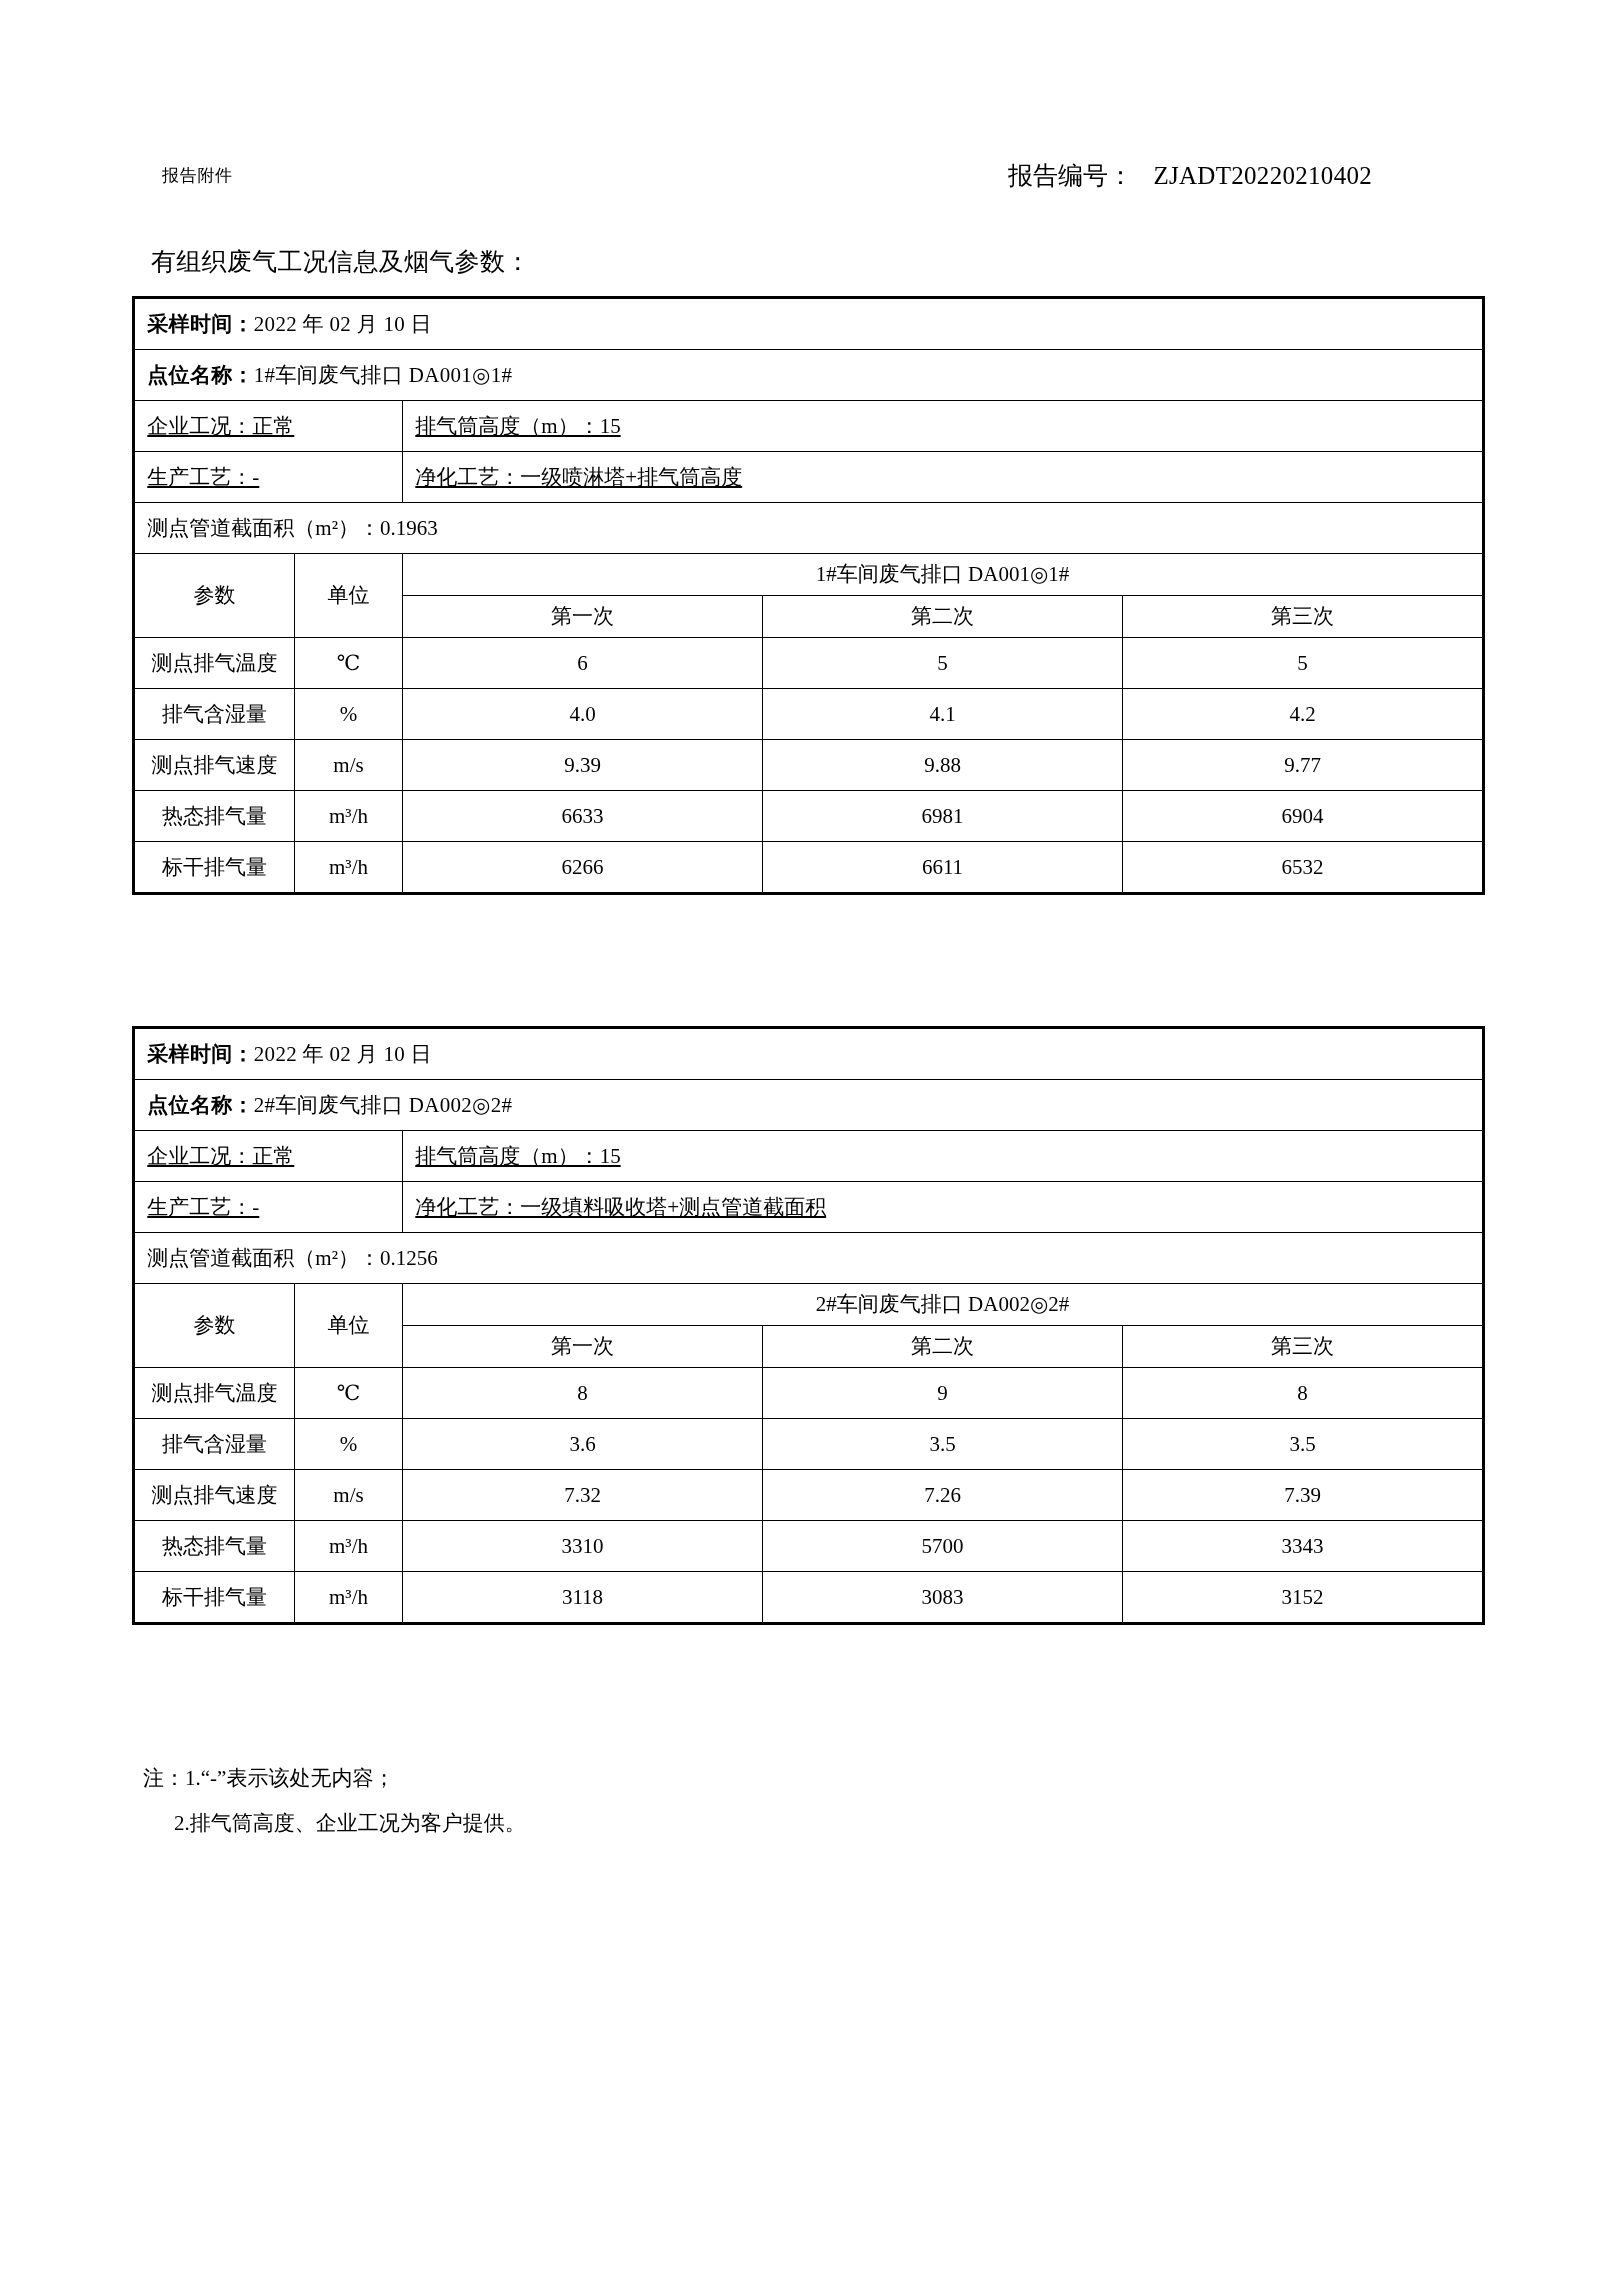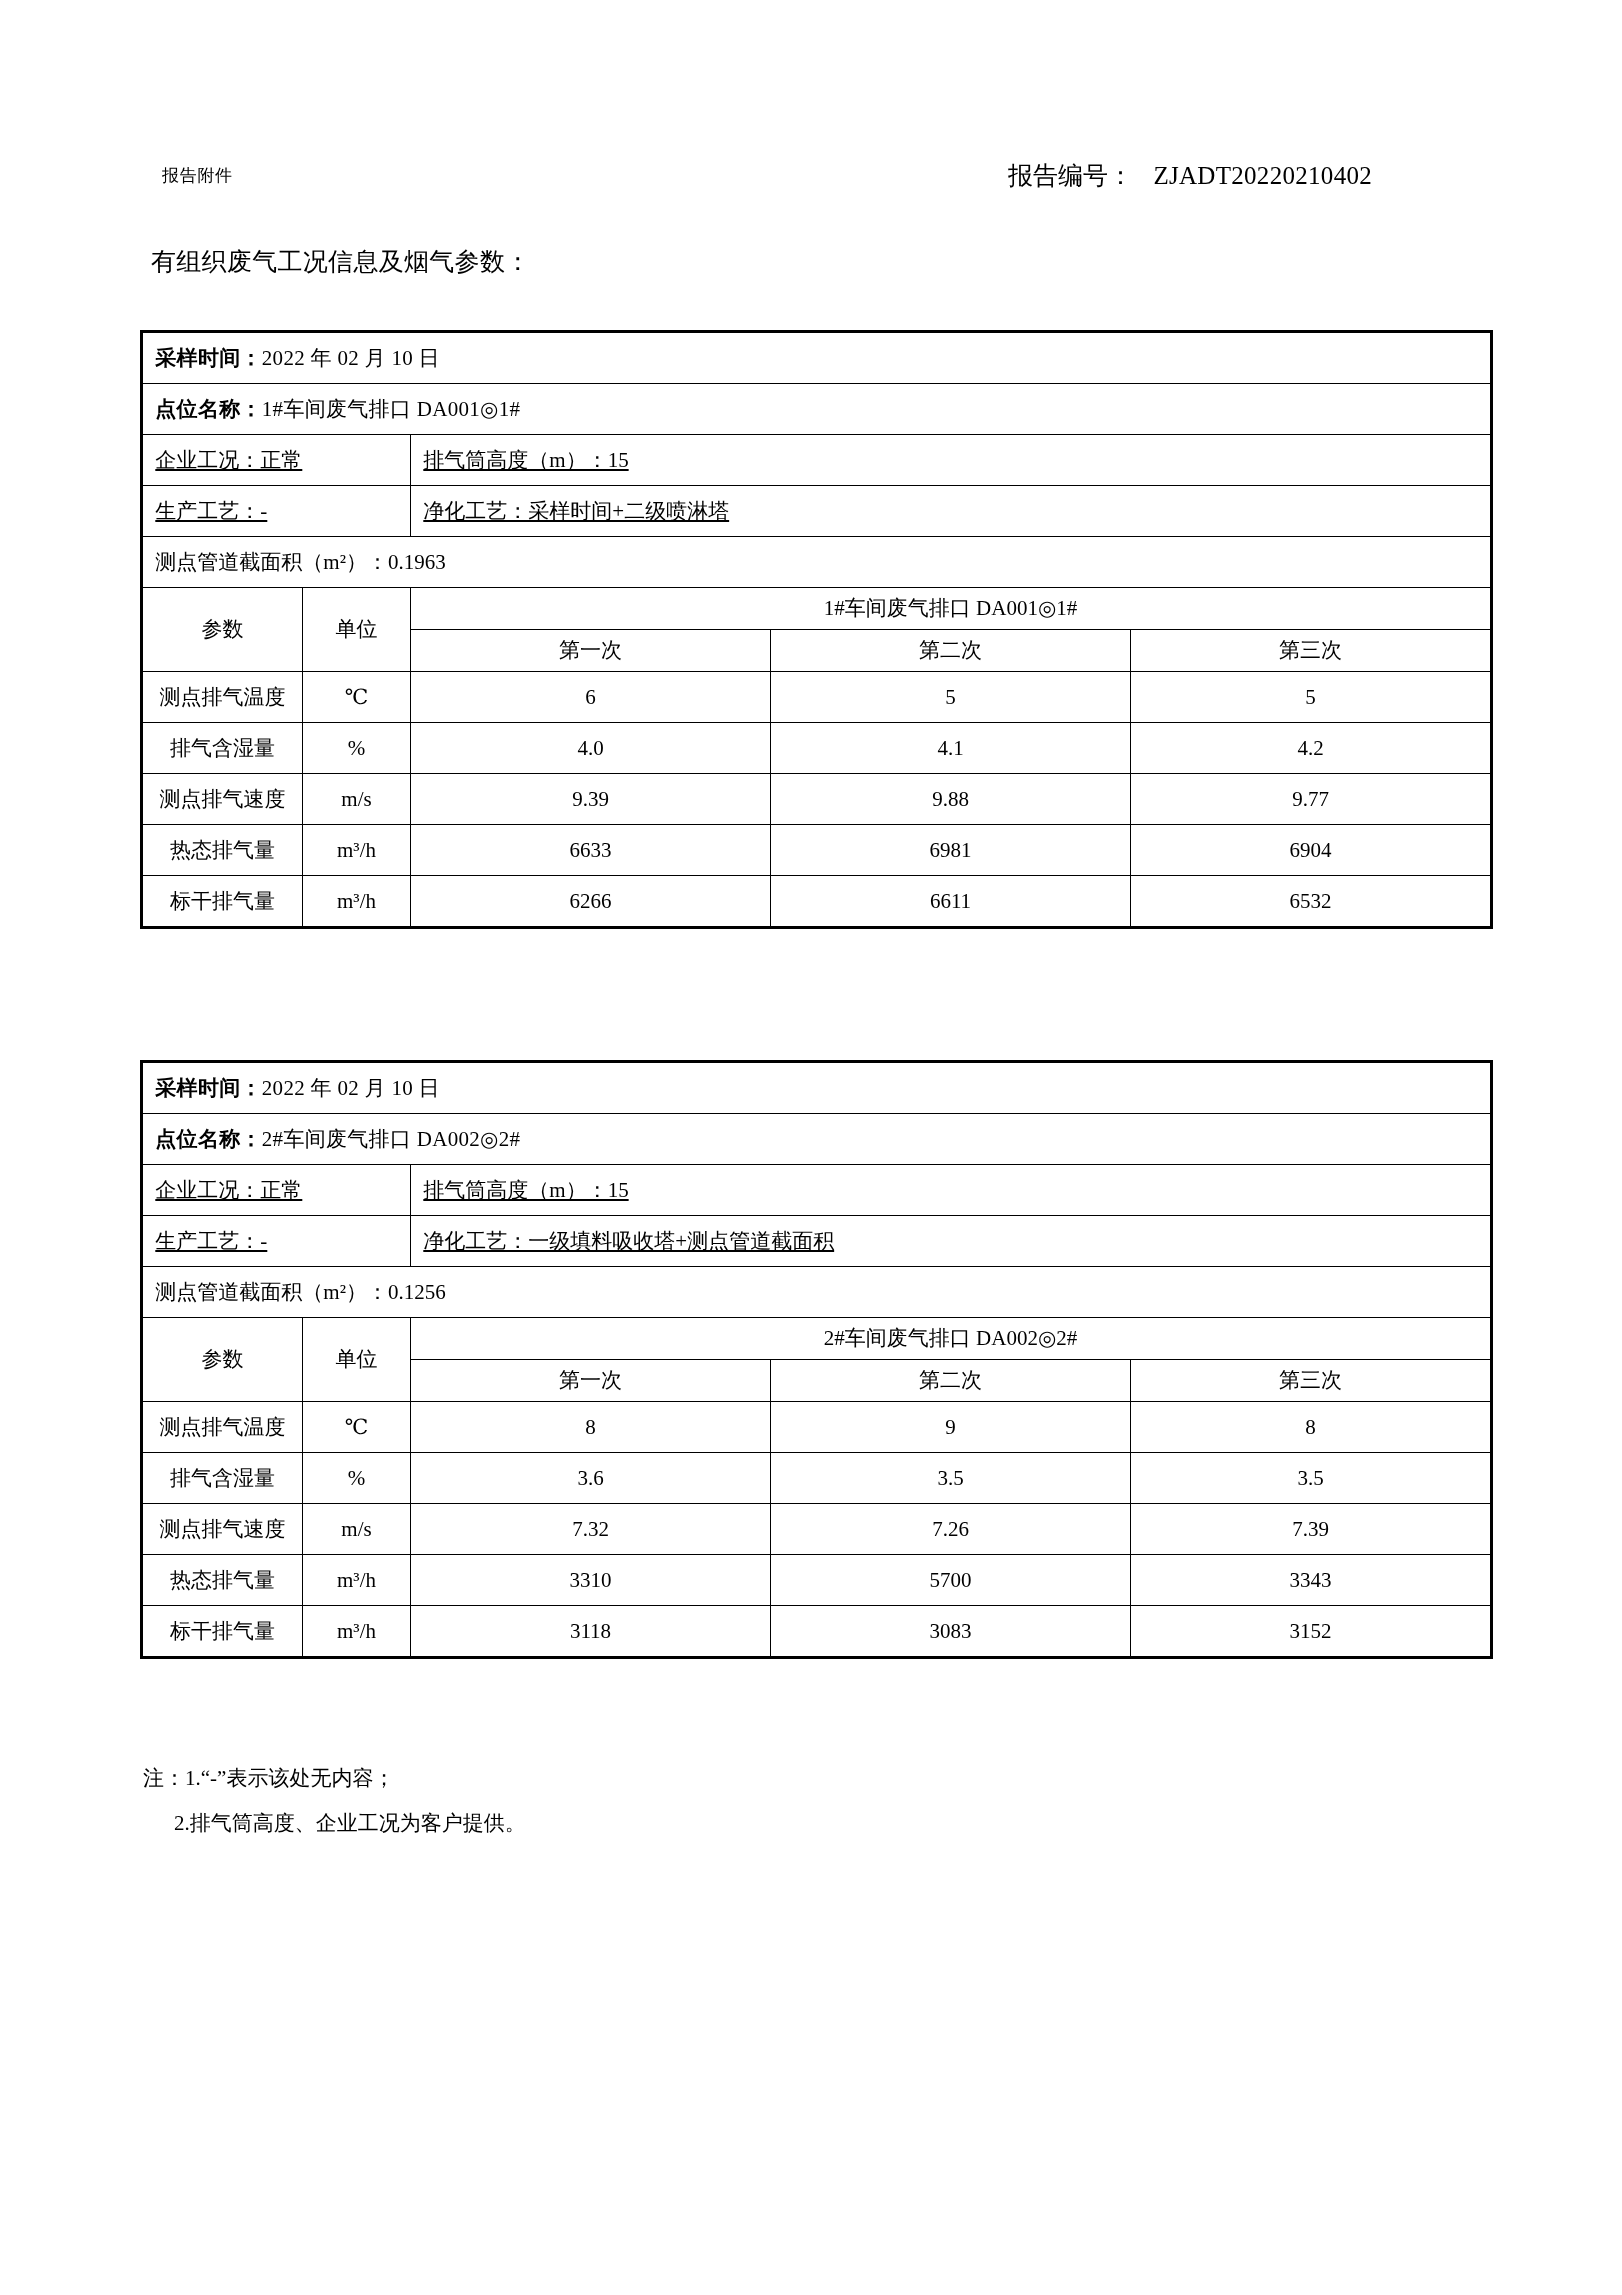--- a/index.html
+++ b/index.html
@@ -55,27 +55,26 @@
     left: 151px;
     top: 245px;
     font-size: 25px;
     line-height: 33px;
     letter-spacing: 0.3px;
   }
 
   
   .info-table {
     position: absolute;
-    left: 140px;
+    left: 132px;
     width: 1352px;
     border-collapse: collapse;
     table-layout: fixed;
     border: 3.4px solid #000;
     background: #fff;
-    margin-top: 34px;
   }
   #table-1 { top: 296px; }
   #table-2 { top: 1026px; }
 
   .info-table td {
     border: 1.4px solid #000;
     padding: 0 12.3px;
     font-size: 21px;
     line-height: 27px;
     vertical-align: middle;
@@ -151,21 +150,21 @@
         <td class="full-row" colspan="5">
           <span class="bold-label">点位名称：</span><span class="reg-text">1#车间废气排口 DA001◎1#</span>
         </td>
       </tr>
       <tr>
         <td class="label-cell" colspan="2">企业工况：正常</td>
         <td class="label-cell" colspan="3">排气筒高度（m）：15</td>
       </tr>
       <tr>
         <td class="label-cell" colspan="2">生产工艺：-</td>
-        <td class="label-cell" colspan="3">净化工艺：采样时间+二级喷淋塔</td>
+        <td class="label-cell" colspan="3">净化工艺：一级喷淋塔+排气筒高度</td>
       </tr>
       <tr>
         <td class="full-row" colspan="5">测点管道截面积（m²）：0.1963</td>
       </tr>
       <tr>
         <td class="param-head" rowspan="2">参数</td>
         <td class="param-head" rowspan="2">单位</td>
         <td class="param-head" colspan="3">1#车间废气排口 DA001◎1#</td>
       </tr>
       <tr>

